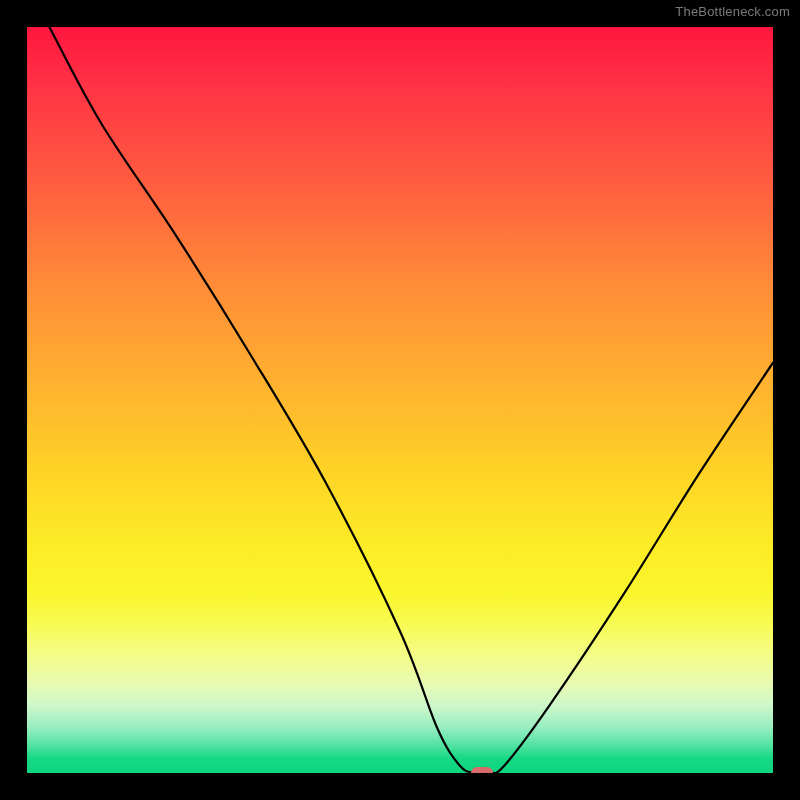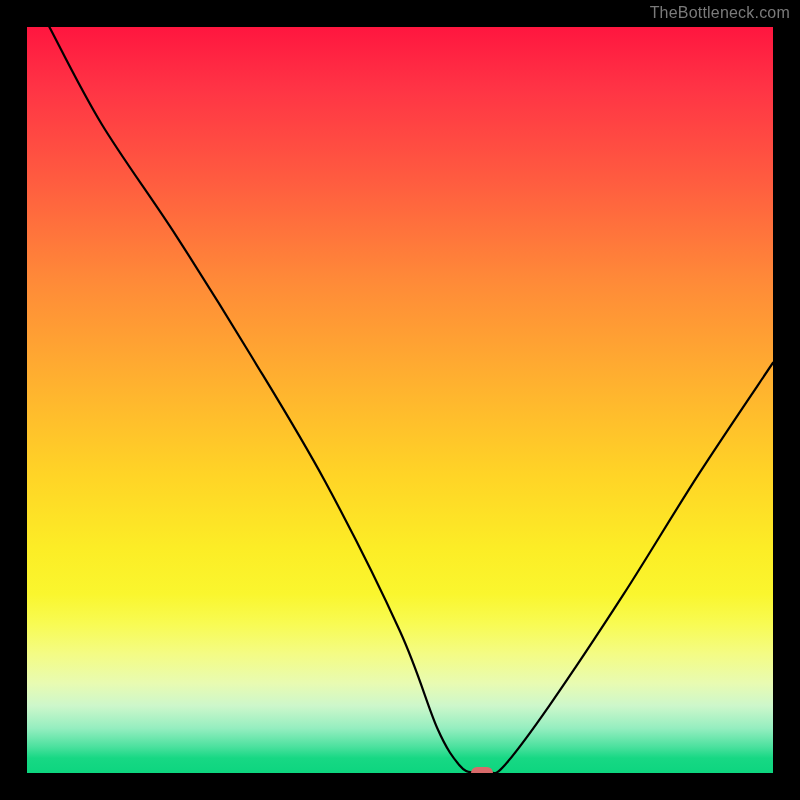--- a/index.html
+++ b/index.html
@@ -47,21 +47,21 @@
       #4be19e 96.5%,
       #17d884 98%,
       #0dd57f 100%
     );
   }
   .watermark {
     position: absolute;
     top: 4px;
     right: 10px;
     color: #7a7a7a;
-    font-size: 16px;
+    font-size: 13px;
     font-weight: 500;
     letter-spacing: 0.2px;
   }
   .marker {
     position: absolute;
     width: 22px;
     height: 12px;
     border-radius: 6px;
     background: #d86a6a;
     transform: translate(-50%, -50%);

